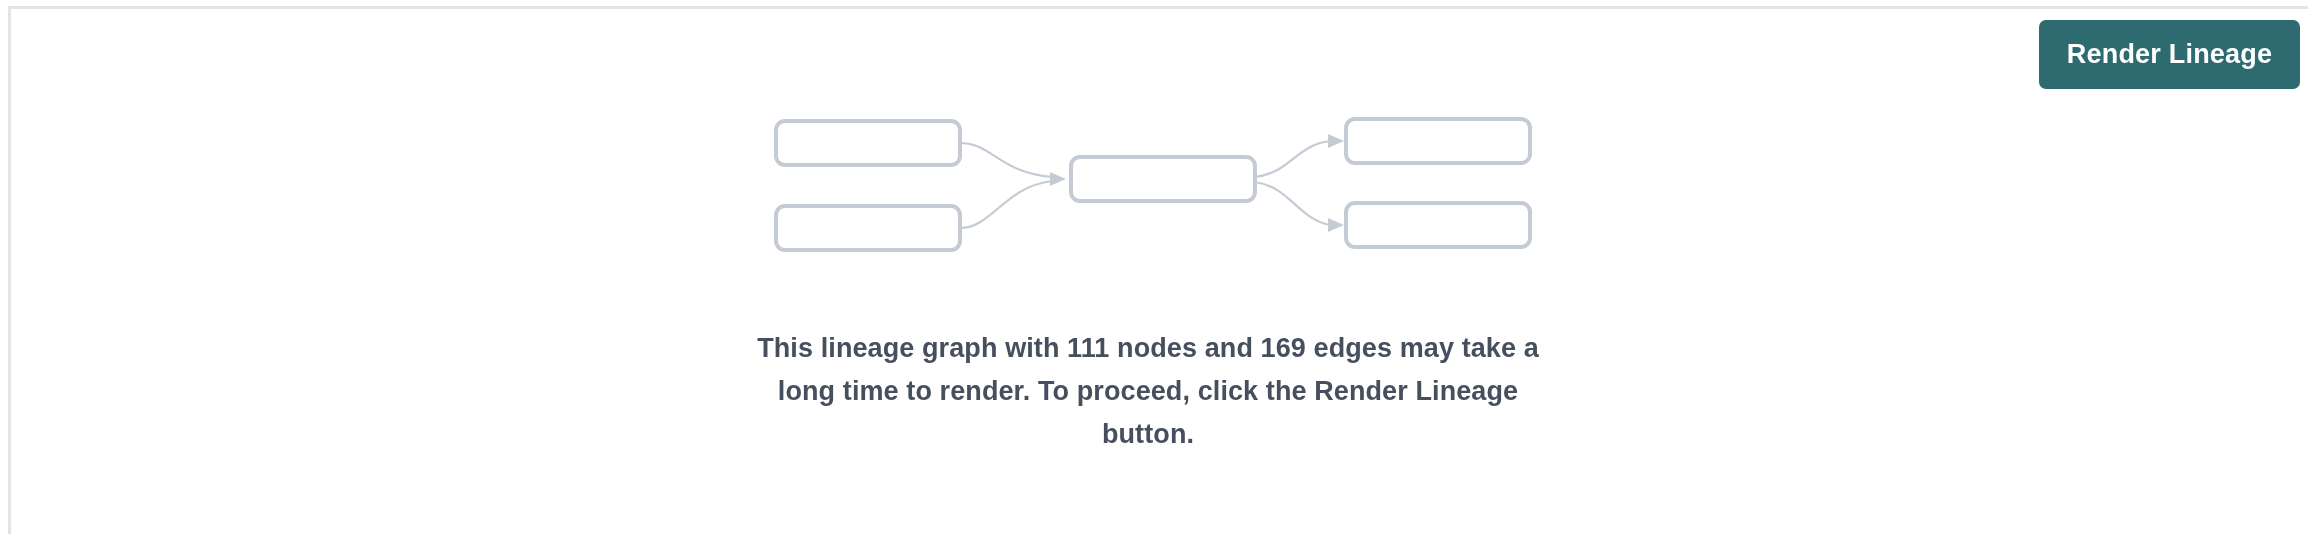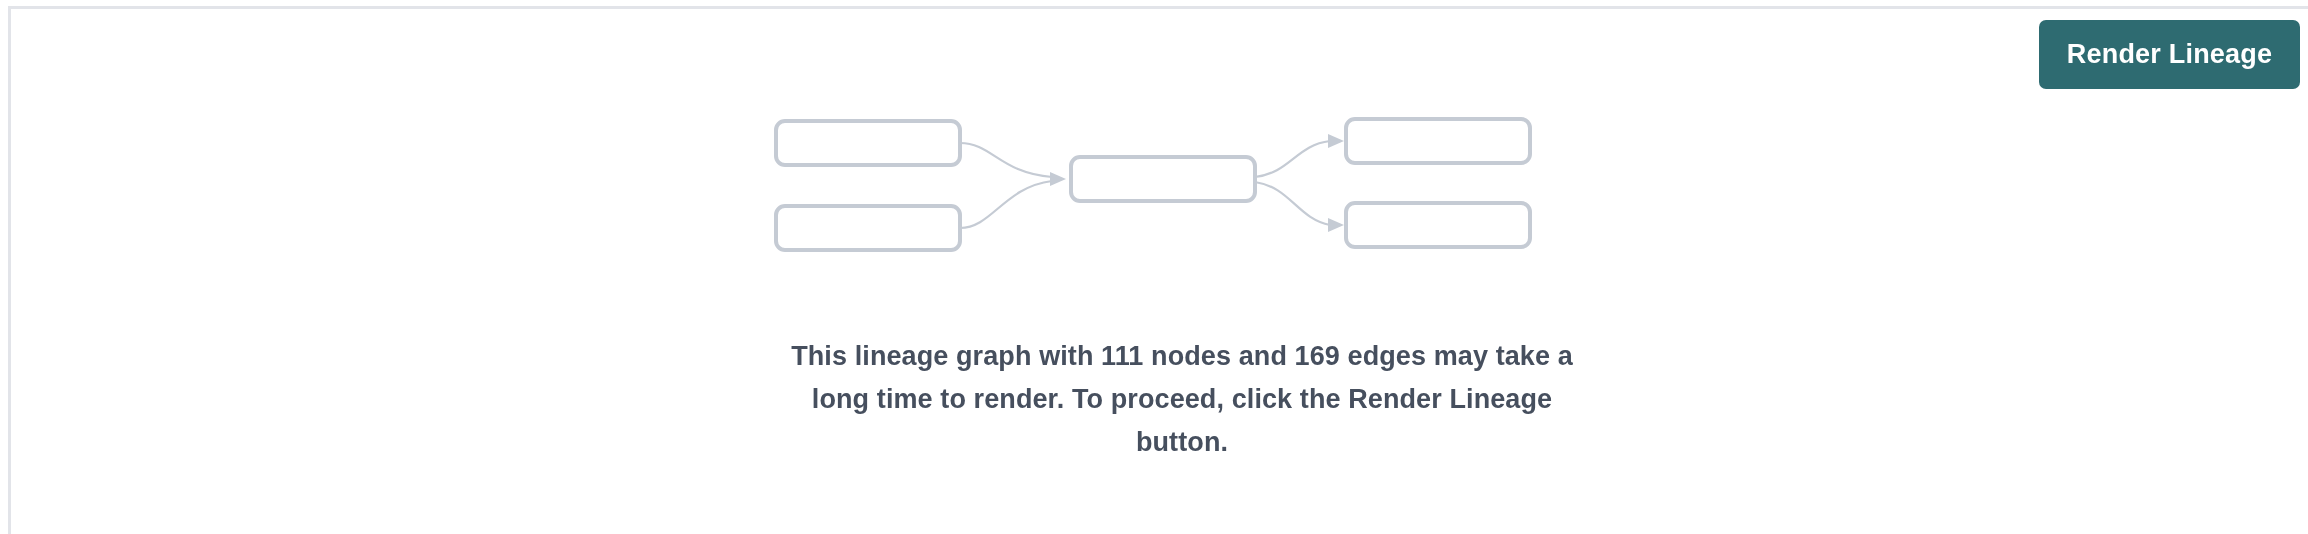--- a/index.html
+++ b/index.html
@@ -85,31 +85,30 @@
     stroke: #c5cbd4;
     stroke-width: 2.2;
   }
   .edge-head {
     fill: #c5cbd4;
   }
 
   
   .message {
     position: absolute;
-    left: 782px;
+    left: 748px;
     top: 327px;
     width: 800px;
     text-align: center;
     color: #464f5e;
     font-family: "Liberation Sans", sans-serif;
     font-size: 27px;
     font-weight: bold;
     line-height: 43px;
     letter-spacing: 0.1px;
-    margin-top: 8px;
   }
 </style>
 </head>
 <body>
 
 <div class="screen">
 
   <div class="panel-top-border"></div>
   <div class="panel-left-border"></div>
 

